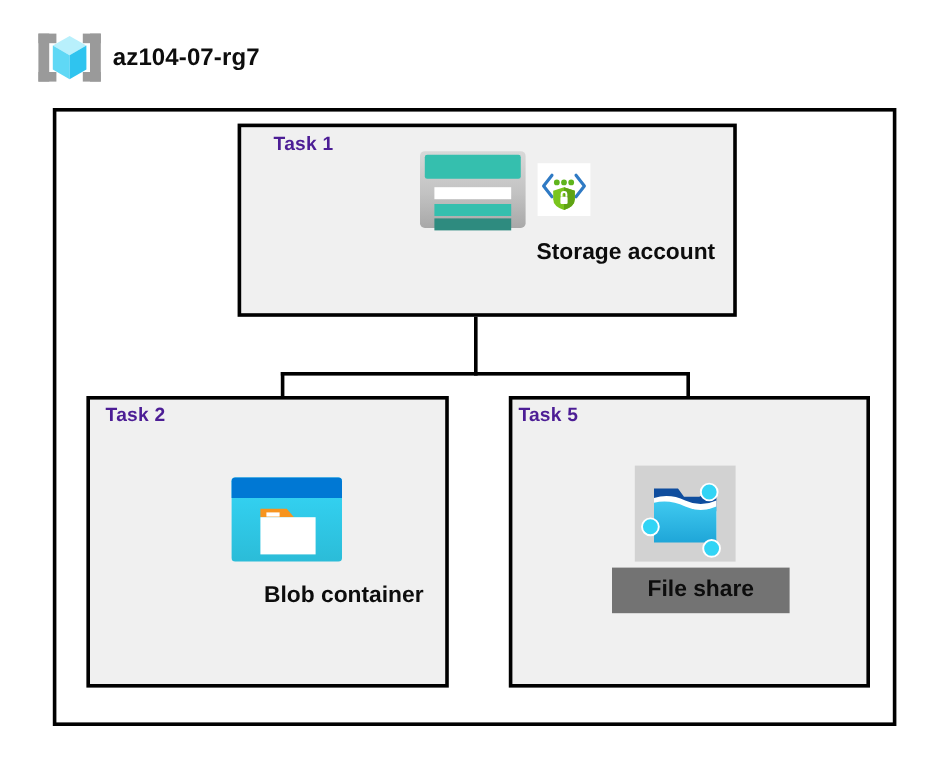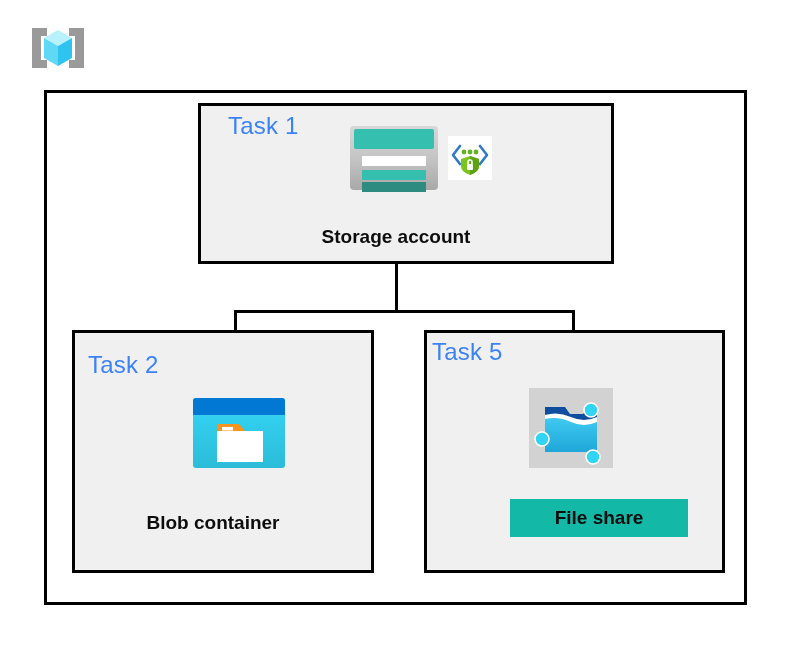--- a/index.html
+++ b/index.html
@@ -29,36 +29,36 @@
   
   .task-box{
     position:absolute;border:3px solid #000000;box-sizing:border-box;
     background:#f0f0f0;
   }
   #task1-box{left:198px;top:103px;width:416px;height:161px;}
   #task2-box{left:72px;top:330px;width:302px;height:243px;}
   #task3-box{left:424px;top:330px;width:301px;height:243px;}
 
   .task-label{
-    position:absolute;font-size:24px;font-weight:normal;color:#3b82f6;
+    position:absolute;font-size:16px;font-weight:bold;color:#4c1d95;
     letter-spacing:0.2px;white-space:nowrap;
   }
   #task1-label{left:228px;top:112px;}
-  #task2-label{left:88px;top:338px;margin-top:13px;}
+  #task2-label{left:88px;top:338px;}
   #task3-label{left:432px;top:338px;}
 
   
   .node-caption{
     position:absolute;font-size:19px;font-weight:bold;color:#0d0d0d;
-    white-space:nowrap;text-align:center;margin-top:26px;
+    white-space:nowrap;text-align:right;
   }
   #storage-caption{left:196px;top:200px;width:400px;}
   #blob-caption{left:73px;top:486px;width:280px;}
-  #fileshare-caption{left:510px;top:473px;width:178px;height:38px;
-    background:#14b8a6;display:flex;align-items:center;justify-content:center;}
+  #fileshare-caption{left:510px;top:473px;width:148px;height:38px;
+    background:#737373;display:flex;align-items:center;justify-content:center;}
 
   
   .conn{position:absolute;background:#000000;}
   #conn-v-top{left:395px;top:219px;width:3px;height:94px;}
   #conn-h{left:234px;top:310px;width:341px;height:3px;}
   #conn-v-left{left:234px;top:310px;width:3px;height:78px;}
   #conn-v-right{left:572px;top:310px;width:3px;height:82px;}
 
   
 
@@ -106,20 +106,21 @@
       <div class="rg-br-cap rg-br-bl"></div>
       <div class="rg-bracket rg-bracket-r"></div>
       <div class="rg-br-cap rg-br-tr"></div>
       <div class="rg-br-cap rg-br-br"></div>
       <svg class="rg-cube" viewBox="0 0 30 38">
         <polygon points="15,1 29,9 15,17 1,9" fill="#b8f0fc"></polygon>
         <polygon points="1,9 15,17 15,37 1,29" fill="#5fd8f5"></polygon>
         <polygon points="29,9 29,29 15,37 15,17" fill="#2fc4ef"></polygon>
       </svg>
     </div>
+    <div class="rg-title">az104-07-rg7</div>
   </div>
 
   <div class="outer-box"></div>
 
   <div class="conn" id="conn-v-top"></div>
   <div class="conn" id="conn-h"></div>
   <div class="conn" id="conn-v-left"></div>
   <div class="conn" id="conn-v-right"></div>
 
   <div class="task-box" id="task1-box"></div>

